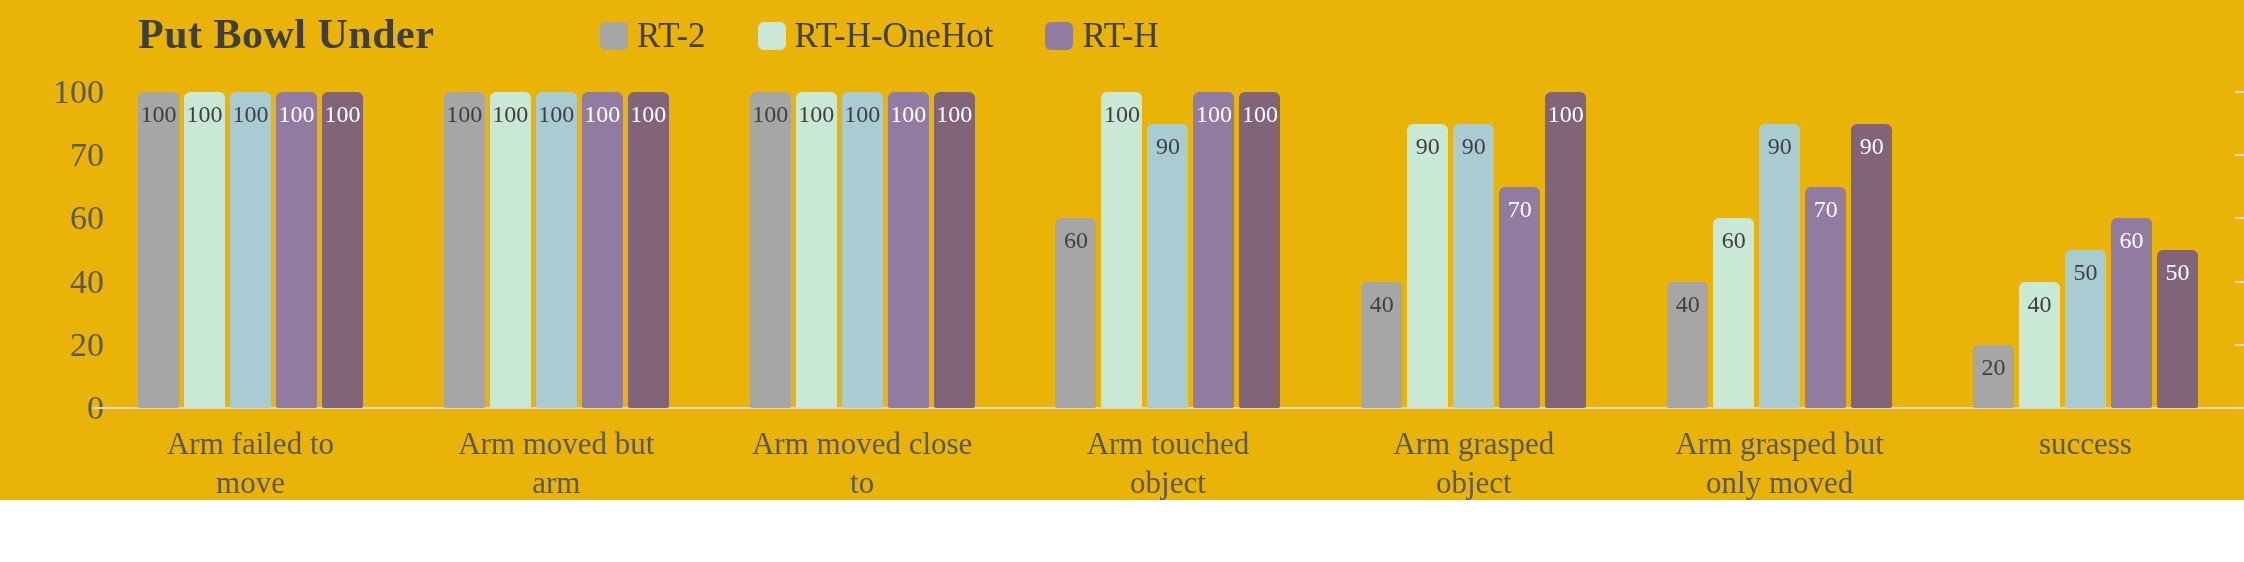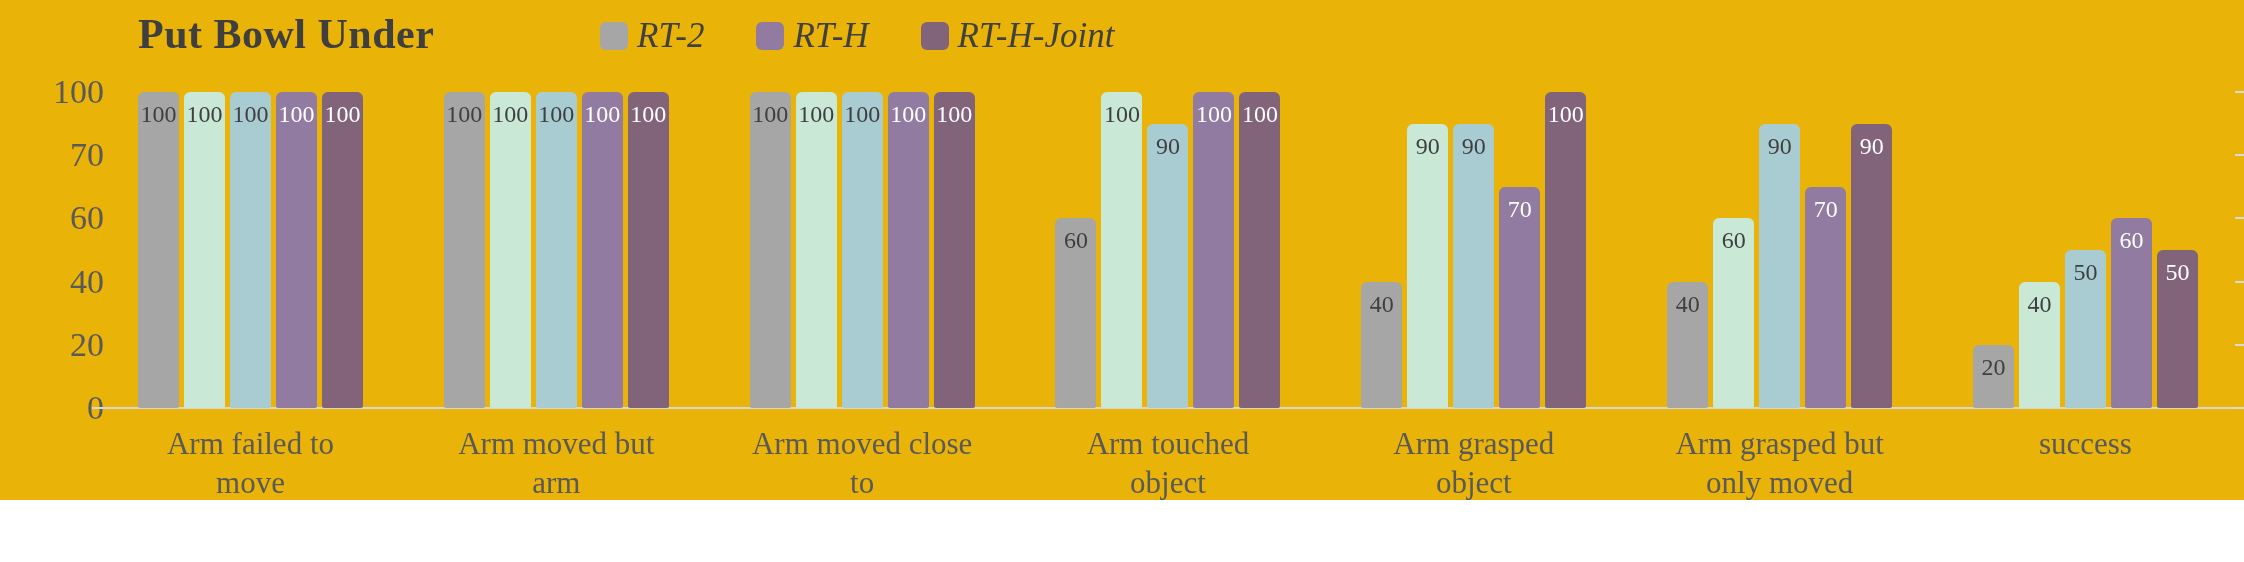--- a/index.html
+++ b/index.html
@@ -24,21 +24,20 @@
     letter-spacing: 0.5px;
   }
 
   .legend {
     position: absolute;
     left: 600px;
     top: 16px;
     display: flex;
     align-items: flex-start;
     gap: 52px;
-    font-style: italic;
   }
   .legend-item { display: flex; align-items: center; }
   .legend-swatch {
     width: 28px; height: 28px;
     border-radius: 6px;
     margin-right: 9px;
     flex: 0 0 auto;
   }
   .legend-label {
     font-size: 35px;
@@ -136,26 +135,26 @@
 
 <div class="chart-wrap">
   <div class="chart-title">Put Bowl Under</div>
 
   <div class="legend">
       <div class="legend-item">
         <span class="legend-swatch" style="background: rgb(166, 166, 166);"></span>
         <span class="legend-label">RT-2</span>
       </div>
       <div class="legend-item">
+        <span class="legend-swatch" style="background: rgb(201, 233, 214);"></span>
+        <span class="legend-label">RT-H-OneHot</span>
+      </div>
+      <div class="legend-item">
         <span class="legend-swatch" style="background: rgb(145, 123, 160);"></span>
         <span class="legend-label">RT-H</span>
-      </div>
-      <div class="legend-item">
-        <span class="legend-swatch" style="background: rgb(130, 100, 122);"></span>
-        <span class="legend-label">RT-H-Joint</span>
       </div>
     </div>
 
   <div class="y-axis">
       <div class="y-tick-label" style="top: 72px;">100</div>
       <div class="y-tick-label" style="top: 135.2px;">70</div>
       <div class="y-tick-label" style="top: 198.4px;">60</div>
       <div class="y-tick-label" style="top: 261.6px;">40</div>
       <div class="y-tick-label" style="top: 324.8px;">20</div>
       <div class="y-tick-label" style="top: 388px;">0</div>

